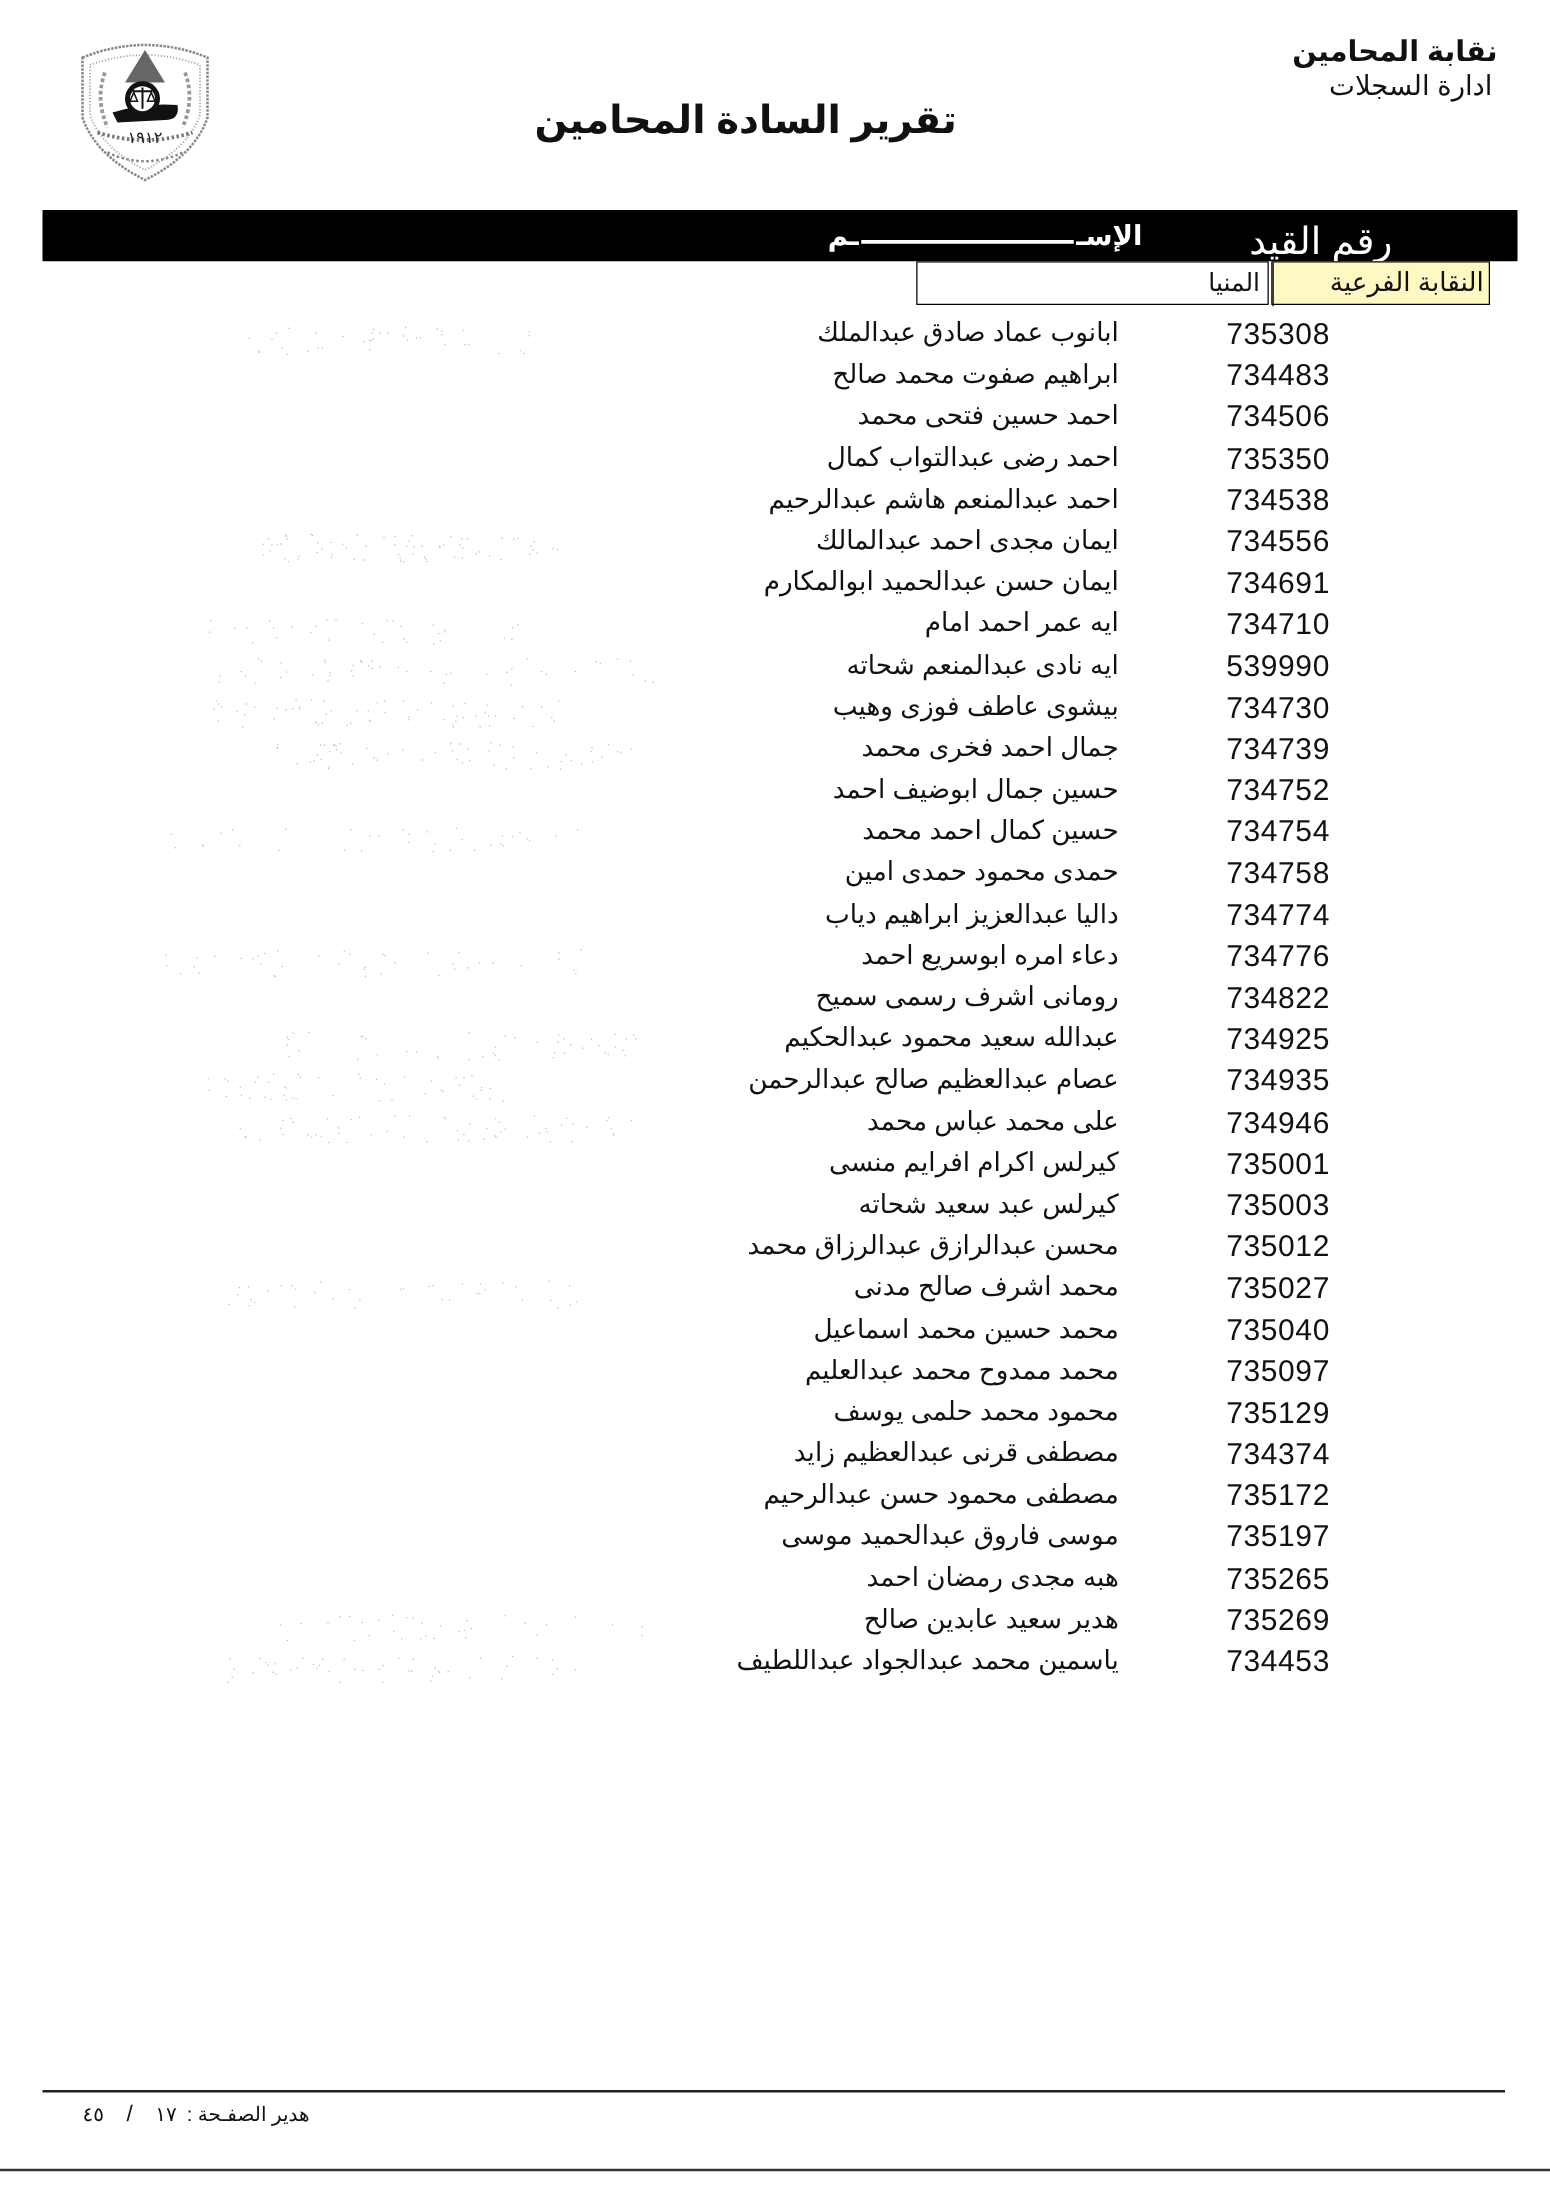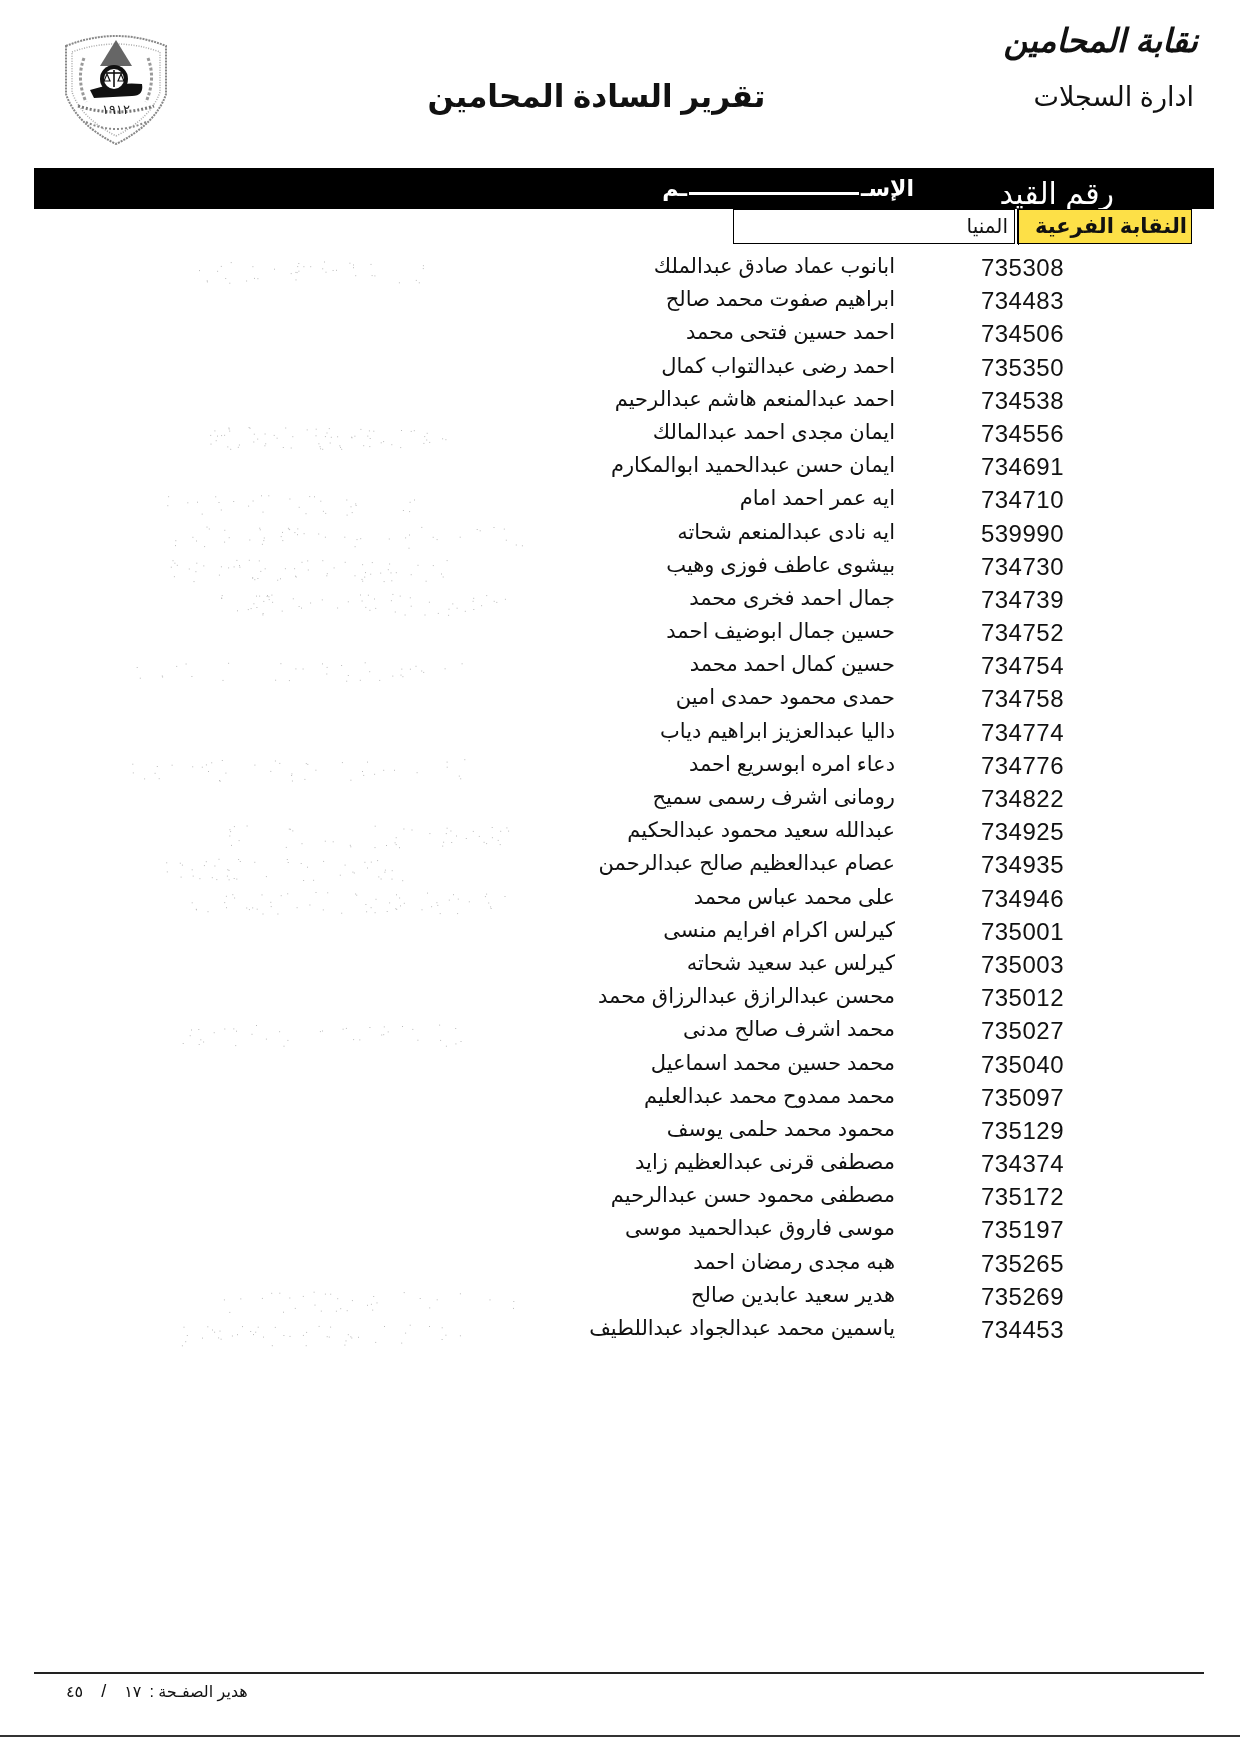--- a/index.html
+++ b/index.html
@@ -18,32 +18,30 @@
     .abs { position: absolute; }
 
     
     .org-block {
       right: 42px;
       top: 26px;
       text-align: right;
       direction: rtl;
     }
     .org-name {
-      font-size: 33px;
+      font-size: 23px;
       font-weight: bold;
       line-height: 30px;
       display: block;
-      font-style: italic;
     }
     .org-dept {
-      font-size: 27px;
+      font-size: 22px;
       line-height: 26px;
       display: block;
       margin-right: 4px;
-      margin-top: 28px;
     }
     .report-title {
       left: 0;
       width: 1058px;
       top: 78px;
       text-align: center;
       direction: rtl;
       font-size: 31px;
       font-weight: bold;
       padding-left: 135px;
@@ -103,22 +101,21 @@
       position: absolute;
       right: 0;
       top: 0;
       width: 175px;
       height: 35px;
       border: 1.5px solid #000;
       box-sizing: border-box;
       font-size: 21px;
       text-align: right;
       padding: 4px 4px 0 0;
-      background: #fde047;
-      font-weight: bold;
+      background: #fef9c3;
     }
     .branch-value-box {
       position: absolute;
       right: 177px;
       top: 0;
       width: 282px;
       height: 35px;
       border: 1.5px solid #000;
       box-sizing: border-box;
       font-size: 20px;

